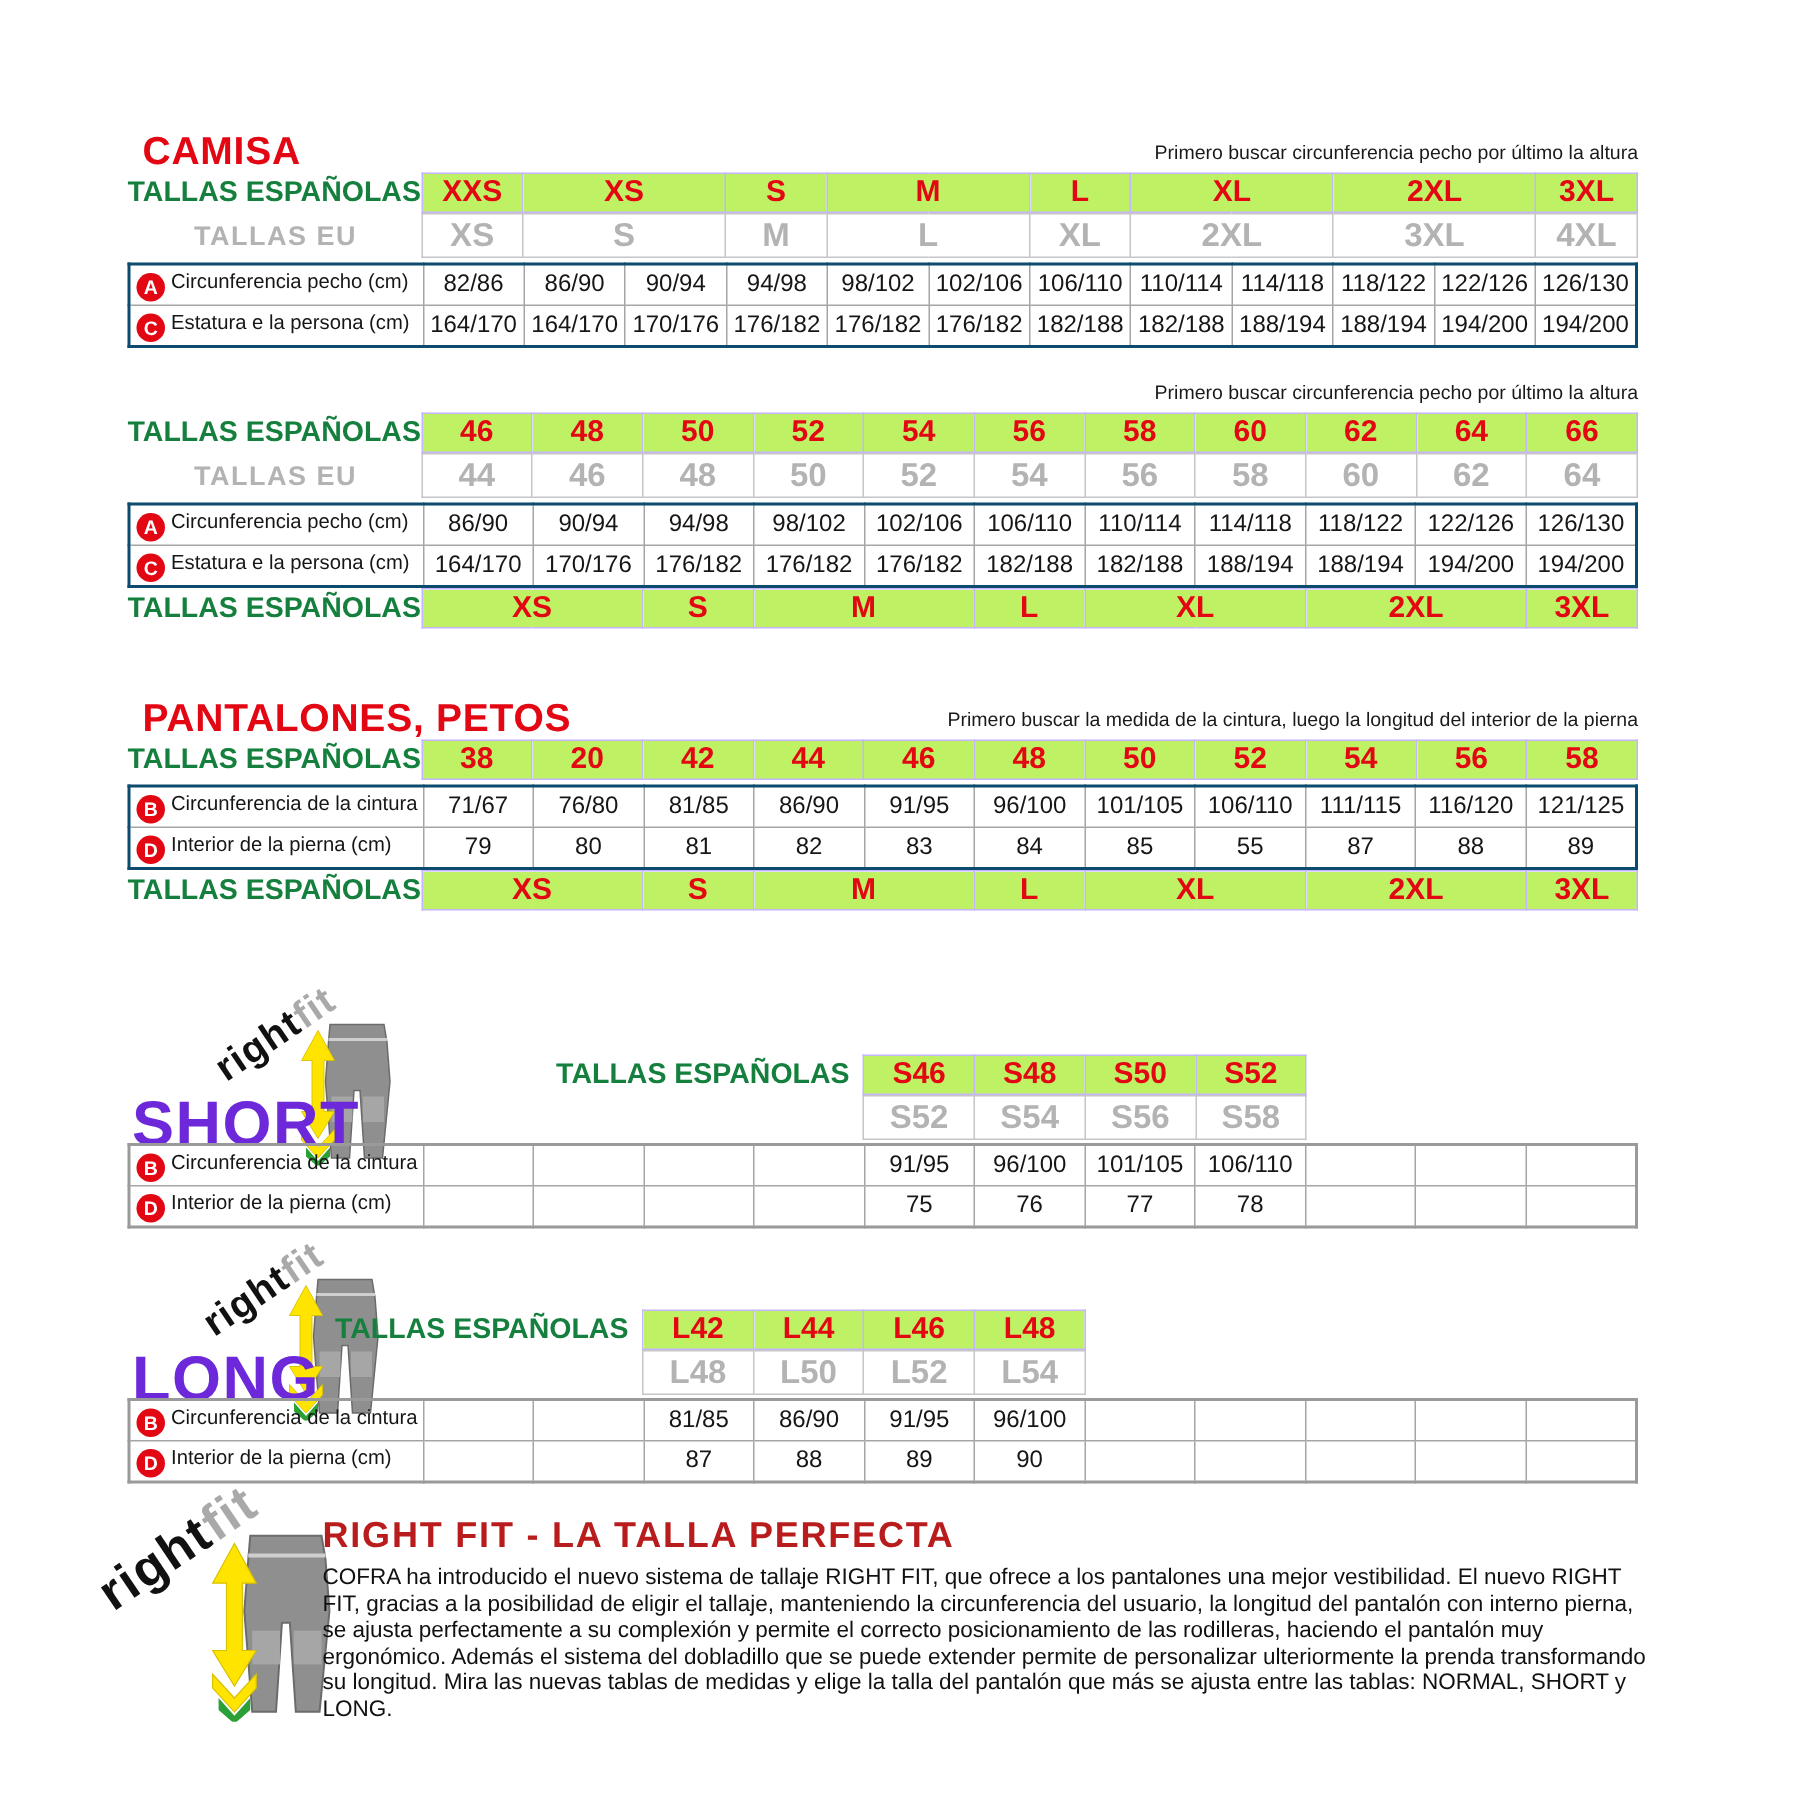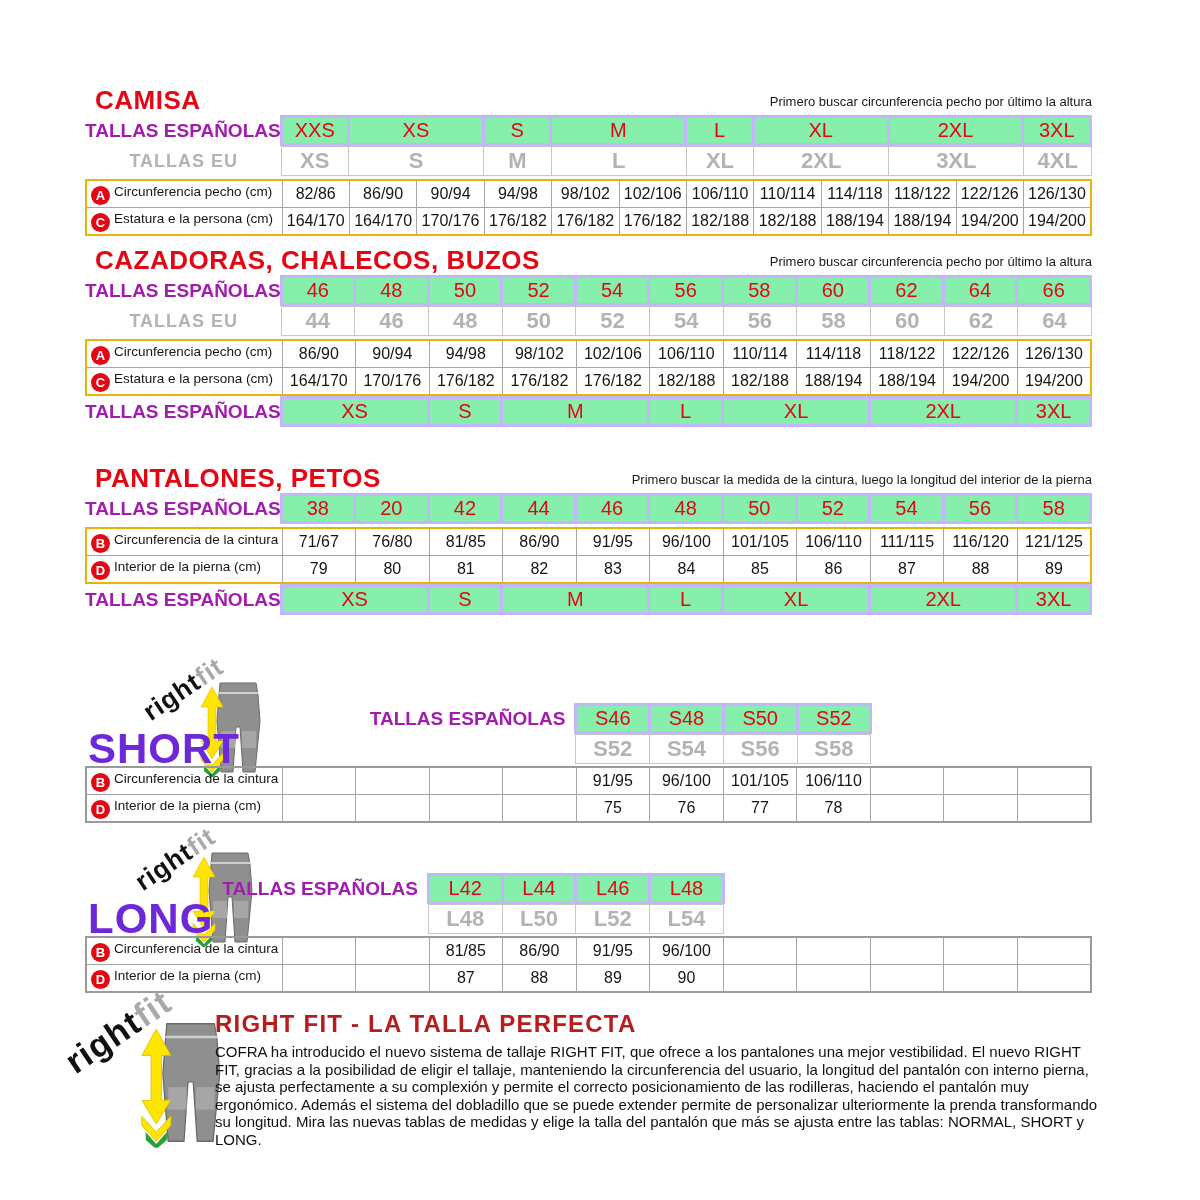--- a/index.html
+++ b/index.html
@@ -4,25 +4,25 @@
 <style>
   html,body{margin:0;padding:0;background:#fff;}
   .page{position:relative;width:1200px;height:1200px;background:#fff;overflow:hidden;
         font-family:"Liberation Sans",sans-serif;color:#111;margin-top:15px;}
   .sec-title{position:absolute;left:95px;color:#e30613;font-weight:bold;font-size:26px;letter-spacing:.5px;}
   .note{position:absolute;right:108px;font-size:13px;color:#1a1a1a;}
   .tbl-wrap{position:absolute;left:85px;}
   table{border-collapse:collapse;table-layout:fixed;width:1007px;}
   td{height:26px;text-align:center;vertical-align:middle;white-space:nowrap;overflow:hidden;padding:0;}
   .c-lbl{width:196px;}
-  .rh{border:3px solid #c4b5fd;color:#e30613;font-weight:normal;font-size:20px;height:25px;background:#86efac;}
+  .rh{border:1px solid #c4b5fd;color:#e30613;font-weight:bold;font-size:20px;height:25px;background:#bef264;}
   .gh{border:1px solid #c6c6c6;color:#b3b3b3;font-weight:bold;font-size:22px;height:28px;}
-  .lblr{color:#a21caf;font-weight:bold;font-size:19px;text-align:right;padding-right:9px;}
+  .lblr{color:#15803d;font-weight:bold;font-size:19px;text-align:right;padding-right:9px;}
   .lblg{color:#b3b3b3;font-weight:bold;font-size:18px;text-align:center;padding-left:2px;letter-spacing:1px;}
-  .blk{border:2px solid #eab308;margin-top:3px;padding-left:12px;}
+  .blk{border:2px solid #0c4a6e;margin-top:3px;padding-left:12px;}
   .blk2{border:2px solid #9a9a9a;margin-top:2px;}
   .blk td,.blk2 td{border:1px solid #a5a5a5;font-size:16px;color:#161616;}
   .blk td.rowlbl,.blk2 td.rowlbl{text-align:left;padding-left:3px;font-size:13.5px;}
   .badge{display:inline-block;width:19px;height:19px;border-radius:10px;background:#e30613;color:#fff;
          font-weight:bold;font-size:13px;line-height:19px;text-align:center;margin:0 4px 0 1px;vertical-align:-4px;}
   .big-label{position:absolute;font-size:42px;font-weight:bold;color:#6d28d9;letter-spacing:1px;}
   .logo{position:absolute;width:112px;height:114px;}
   .lg-text{position:absolute;left:-12px;top:34px;transform:rotate(-34deg);transform-origin:left center;
            font-size:26px;font-weight:bold;letter-spacing:1px;white-space:nowrap;}
   .lg-text .w1{color:#111;}
@@ -111,21 +111,20 @@
             <td class="val">182/188</td>
             <td class="val">188/194</td>
             <td class="val">188/194</td>
             <td class="val">194/200</td>
             <td class="val">194/200</td>
           </tr>
     </tbody>
       </table>
   </div>
 
-  <div class="sec-title" style="top:230px;">CAZADORAS, CHALECOS, BUZOS</div>
   <div class="note" style="top:239px;">Primero buscar circunferencia pecho por último la altura</div>
 
   <div class="tbl-wrap" style="top:260px;">
     <table>
       <colgroup>
           <col class="c-lbl">
           <col span="11">
         </colgroup>
       <tbody>
           <tr>
@@ -270,21 +269,21 @@
           </tr>
       <tr>
         <td class="rowlbl"><span class="badge">D</span><span>Interior de la pierna (cm)</span></td>
       <td class="val">79</td>
             <td class="val">80</td>
             <td class="val">81</td>
             <td class="val">82</td>
             <td class="val">83</td>
             <td class="val">84</td>
             <td class="val">85</td>
-            <td class="val">86</td>
+            <td class="val">55</td>
             <td class="val">87</td>
             <td class="val">88</td>
             <td class="val">89</td>
           </tr>
     </tbody>
       </table>
     <table>
       <colgroup>
           <col class="c-lbl">
           <col span="11">

